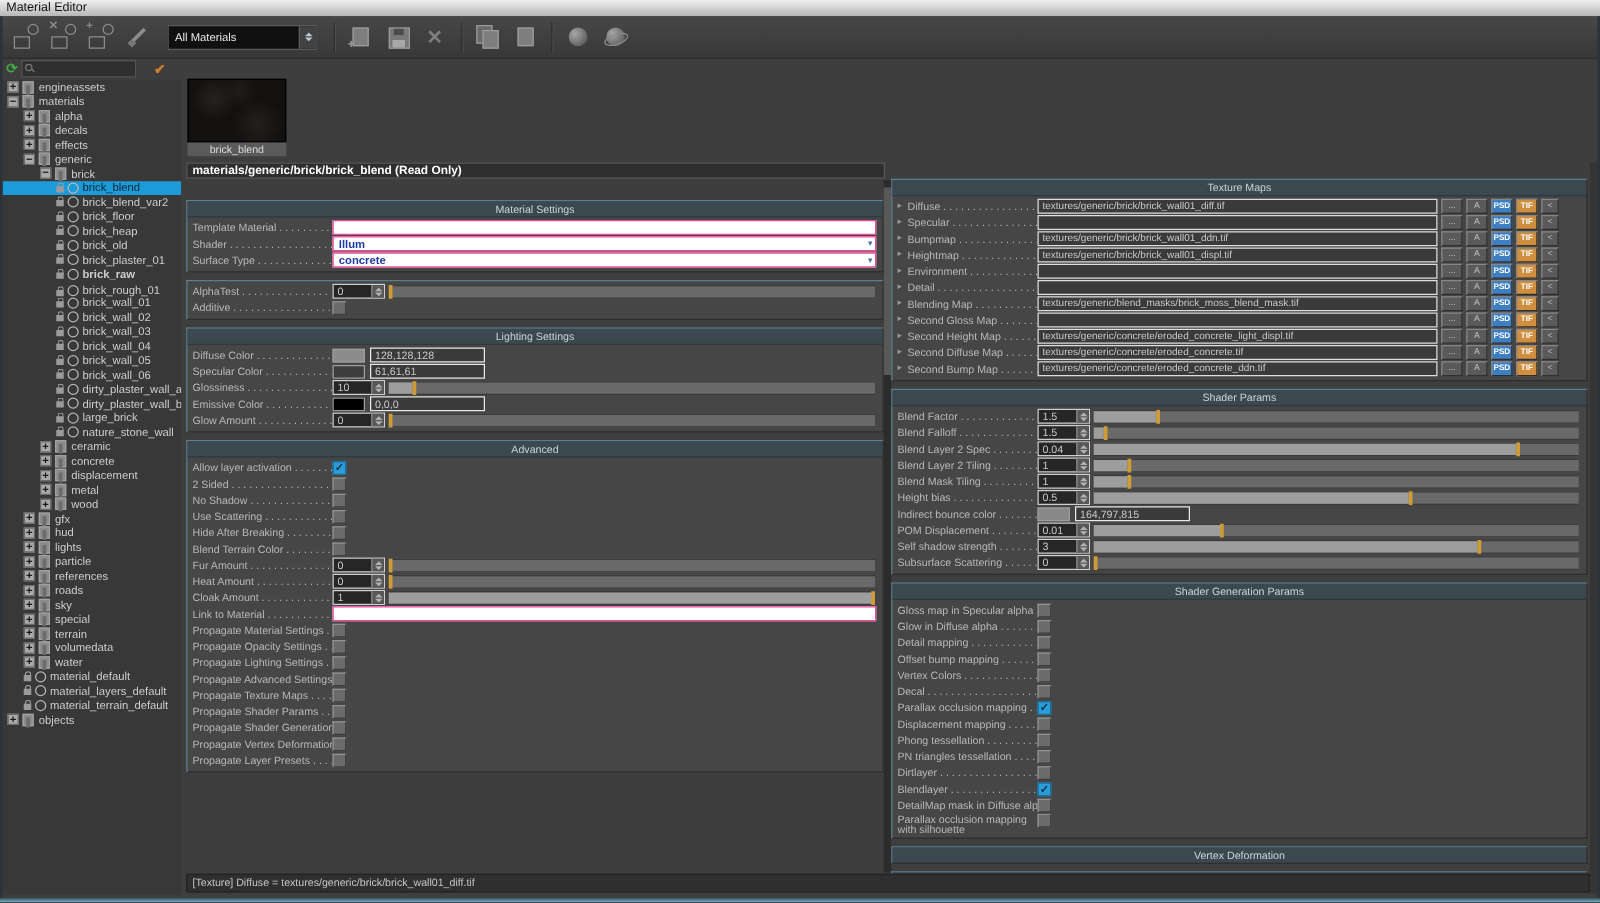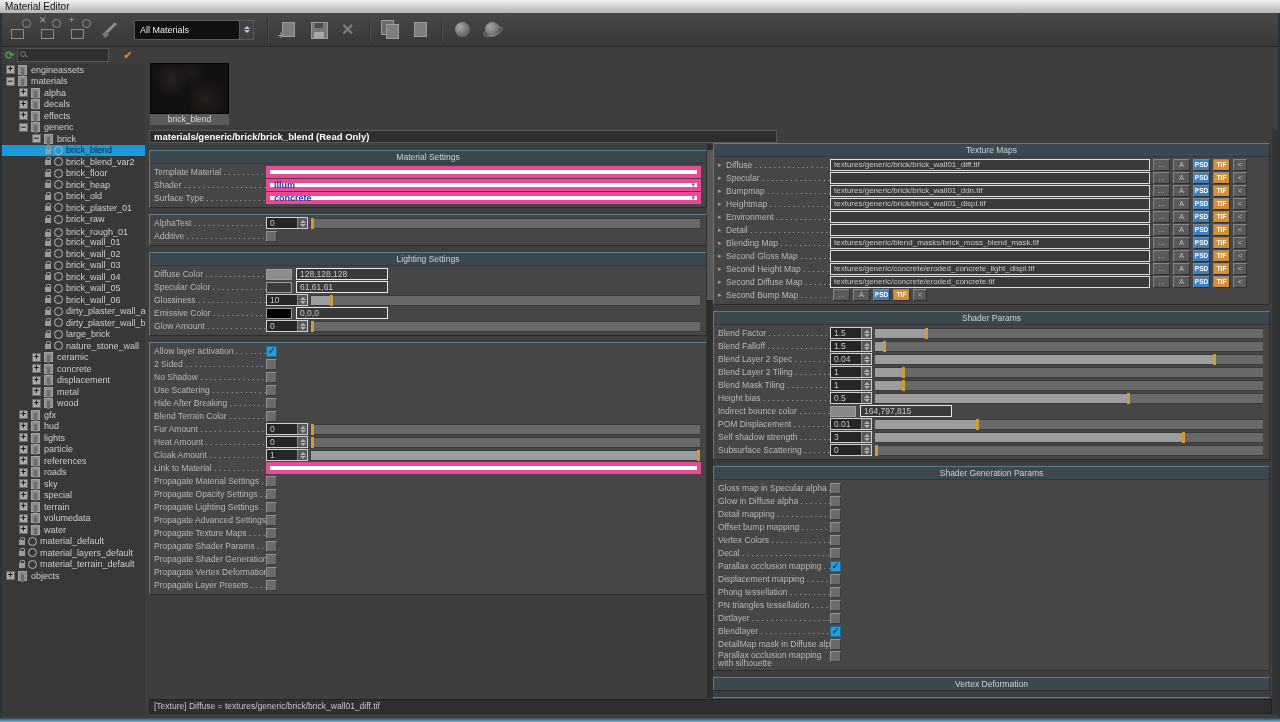--- a/index.html
+++ b/index.html
@@ -57,36 +57,36 @@
   .lock::before{content:"";position:absolute;top:-3px;left:1px;width:3px;height:3px;border:1px solid #9b9b9b;border-bottom:none;border-radius:2px 2px 0 0;}
   .m-circle{width:7px;height:7px;border:1px solid #b8b8b8;border-radius:50%;margin-right:3px;flex:none;}
   
   .preview{position:absolute;left:150px;top:63px;width:79px;height:62px;}
   .thumb{width:79px;height:51px;border:1px solid #000;box-sizing:border-box;background:
     radial-gradient(circle at 20px 15px,#262220 0,transparent 18px),
     radial-gradient(circle at 55px 35px,#241f1d 0,transparent 20px),
     radial-gradient(circle at 40px 8px,#1f1c1a 0,transparent 15px),#131110;}
   .thumb-label{height:11px;background:#5a5a5a;color:#dadada;font-size:8.5px;text-align:center;line-height:11px;}
   
-  .main-title{position:absolute;left:149px;top:130px;width:628px;height:13px;background:#2e2e2e;
+  .main-title{position:absolute;left:149px;top:130px;width:559px;height:13px;background:#2e2e2e;
     border:1px solid #585858;color:#ffffff;font-weight:bold;font-size:9.5px;line-height:11px;padding-left:4px;box-sizing:border-box;}
-  .col-left{position:absolute;left:149px;top:150px;width:558px;}
+  .col-left{position:absolute;left:149px;top:160px;width:558px;}
   .col-right{position:absolute;left:713px;top:143px;width:557px;}
   .section{margin-bottom:6px;border:1px solid #5b7e8d;border-right-color:#2d2d2d;border-bottom-color:#2d2d2d;background:#464646;}
   .section.collapsed{background:none;}
   .sec-h{height:12px;background:#3b4850;border-bottom:1px solid #2e383e;color:#cad3d8;font-size:8.5px;text-align:center;line-height:12px;}
   .section.collapsed .sec-h{border-bottom:none;}
   .sec-b{padding:2px;}
   .row{height:12px;margin-bottom:1px;display:flex;align-items:center;padding-left:2px;}
   .row.wrap{height:16px;overflow:hidden;align-items:flex-start;}
   .row.wrap .rlabel{white-space:normal;line-height:8px;}
   .rlabel{width:112px;flex:none;font-size:8.5px;color:#b8b8b8;white-space:nowrap;overflow:hidden;}
   .t-texture .rlabel{width:104px;}
   .rarr{width:8px;color:#9a9a9a;font-size:7px;flex:none;line-height:12px;}
-  .tfield{flex:1;height:12px;background:#ffffff;border:4px solid #ec4899;margin-right:3px;display:flex;align-items:center;box-sizing:border-box;}
+  .tfield{flex:1;height:12px;background:#ffffff;border:1px solid #ec4899;margin-right:3px;display:flex;align-items:center;box-sizing:border-box;}
   .cval-b{font-size:9px;font-weight:bold;color:#1c3ba8;padding-left:4px;flex:1;}
   .dd-arr{color:#4a6fae;font-size:7px;padding-right:2px;}
   .spin{width:42px;height:12px;background:#262626;border:1px solid #cfcfcf;display:flex;flex:none;box-sizing:border-box;}
   .spin-v{flex:1;color:#c9c9c9;font-size:8.5px;line-height:10px;padding-left:3px;}
   .spin-btns{width:9px;background:#585858;border-left:1px solid #8b8b8b;display:flex;flex-direction:column;align-items:center;justify-content:center;gap:1px;}
   .spin-btns .tri-up{border-bottom-color:#b2b2b2;}
   .spin-btns .tri-dn{border-top-color:#b2b2b2;}
   .slider{flex:1;height:9px;background:#696969;position:relative;margin:0 4px 0 3px;
     border-top:1px solid #3a3a3a;border-bottom:1px solid #3a3a3a;}
   .sl-fill{height:100%;background:#9d9d9d;}
@@ -242,21 +242,21 @@
       <div class="tree-row" style="padding-left: 43px;">
         <span class="lock"></span>
         <span class="m-circle"></span>
         <span>brick_old</span>
       </div>
       <div class="tree-row" style="padding-left: 43px;">
         <span class="lock"></span>
         <span class="m-circle"></span>
         <span>brick_plaster_01</span>
       </div>
-      <div class="tree-row" style="padding-left: 43px;">
+      <div class="tree-row" style="padding-left: 43px; font-weight: bold;">
         <span class="lock"></span>
         <span class="m-circle"></span>
         <span>brick_raw</span>
       </div>
       <div class="tree-row" style="padding-left: 43px; align-items: flex-end;">
         <span class="lock"></span>
         <span class="m-circle"></span>
         <span>brick_rough_01</span>
       </div>
       <div class="tree-row" style="padding-left: 43px;">
@@ -503,20 +503,21 @@
               </div>
             </div>
             <div class="slider">
               <div class="sl-fill" style="width: 0%;"></div>
               <div class="sl-handle" style="left: calc(0%);"></div>
             </div>
           </div>
         </div>
       </div>
       <div class="section">
+        <div class="sec-h">Advanced</div>
         <div class="sec-b">
           <div class="row t-check">
             <span class="rlabel">Allow layer activation . . . . . . . .</span>
             <div class="cb on">✓</div>
           </div>
           <div class="row t-check">
             <span class="rlabel">2 Sided . . . . . . . . . . . . . . . . . .</span>
             <div class="cb"></div>
           </div>
           <div class="row t-check">
@@ -723,20 +724,21 @@
             <div class="texfield">textures/generic/concrete/eroded_concrete.tif</div>
             <div class="texbtn">...</div>
             <div class="texbtn">A</div>
             <div class="texbtn b-psd">PSD</div>
             <div class="texbtn b-tif">TIF</div>
             <div class="texbtn b-last">&lt;</div>
           </div>
           <div class="row t-texture">
             <span class="rarr">▸</span>
             <span class="rlabel">Second Bump Map . . . . . . . . .</span>
+            <div class="texfield">textures/generic/concrete/eroded_concrete_ddn.tif</div>
             <div class="texbtn">...</div>
             <div class="texbtn">A</div>
             <div class="texbtn b-psd">PSD</div>
             <div class="texbtn b-tif">TIF</div>
             <div class="texbtn b-last">&lt;</div>
           </div>
         </div>
       </div>
       <div class="section">
         <div class="sec-h">Shader Params</div>

